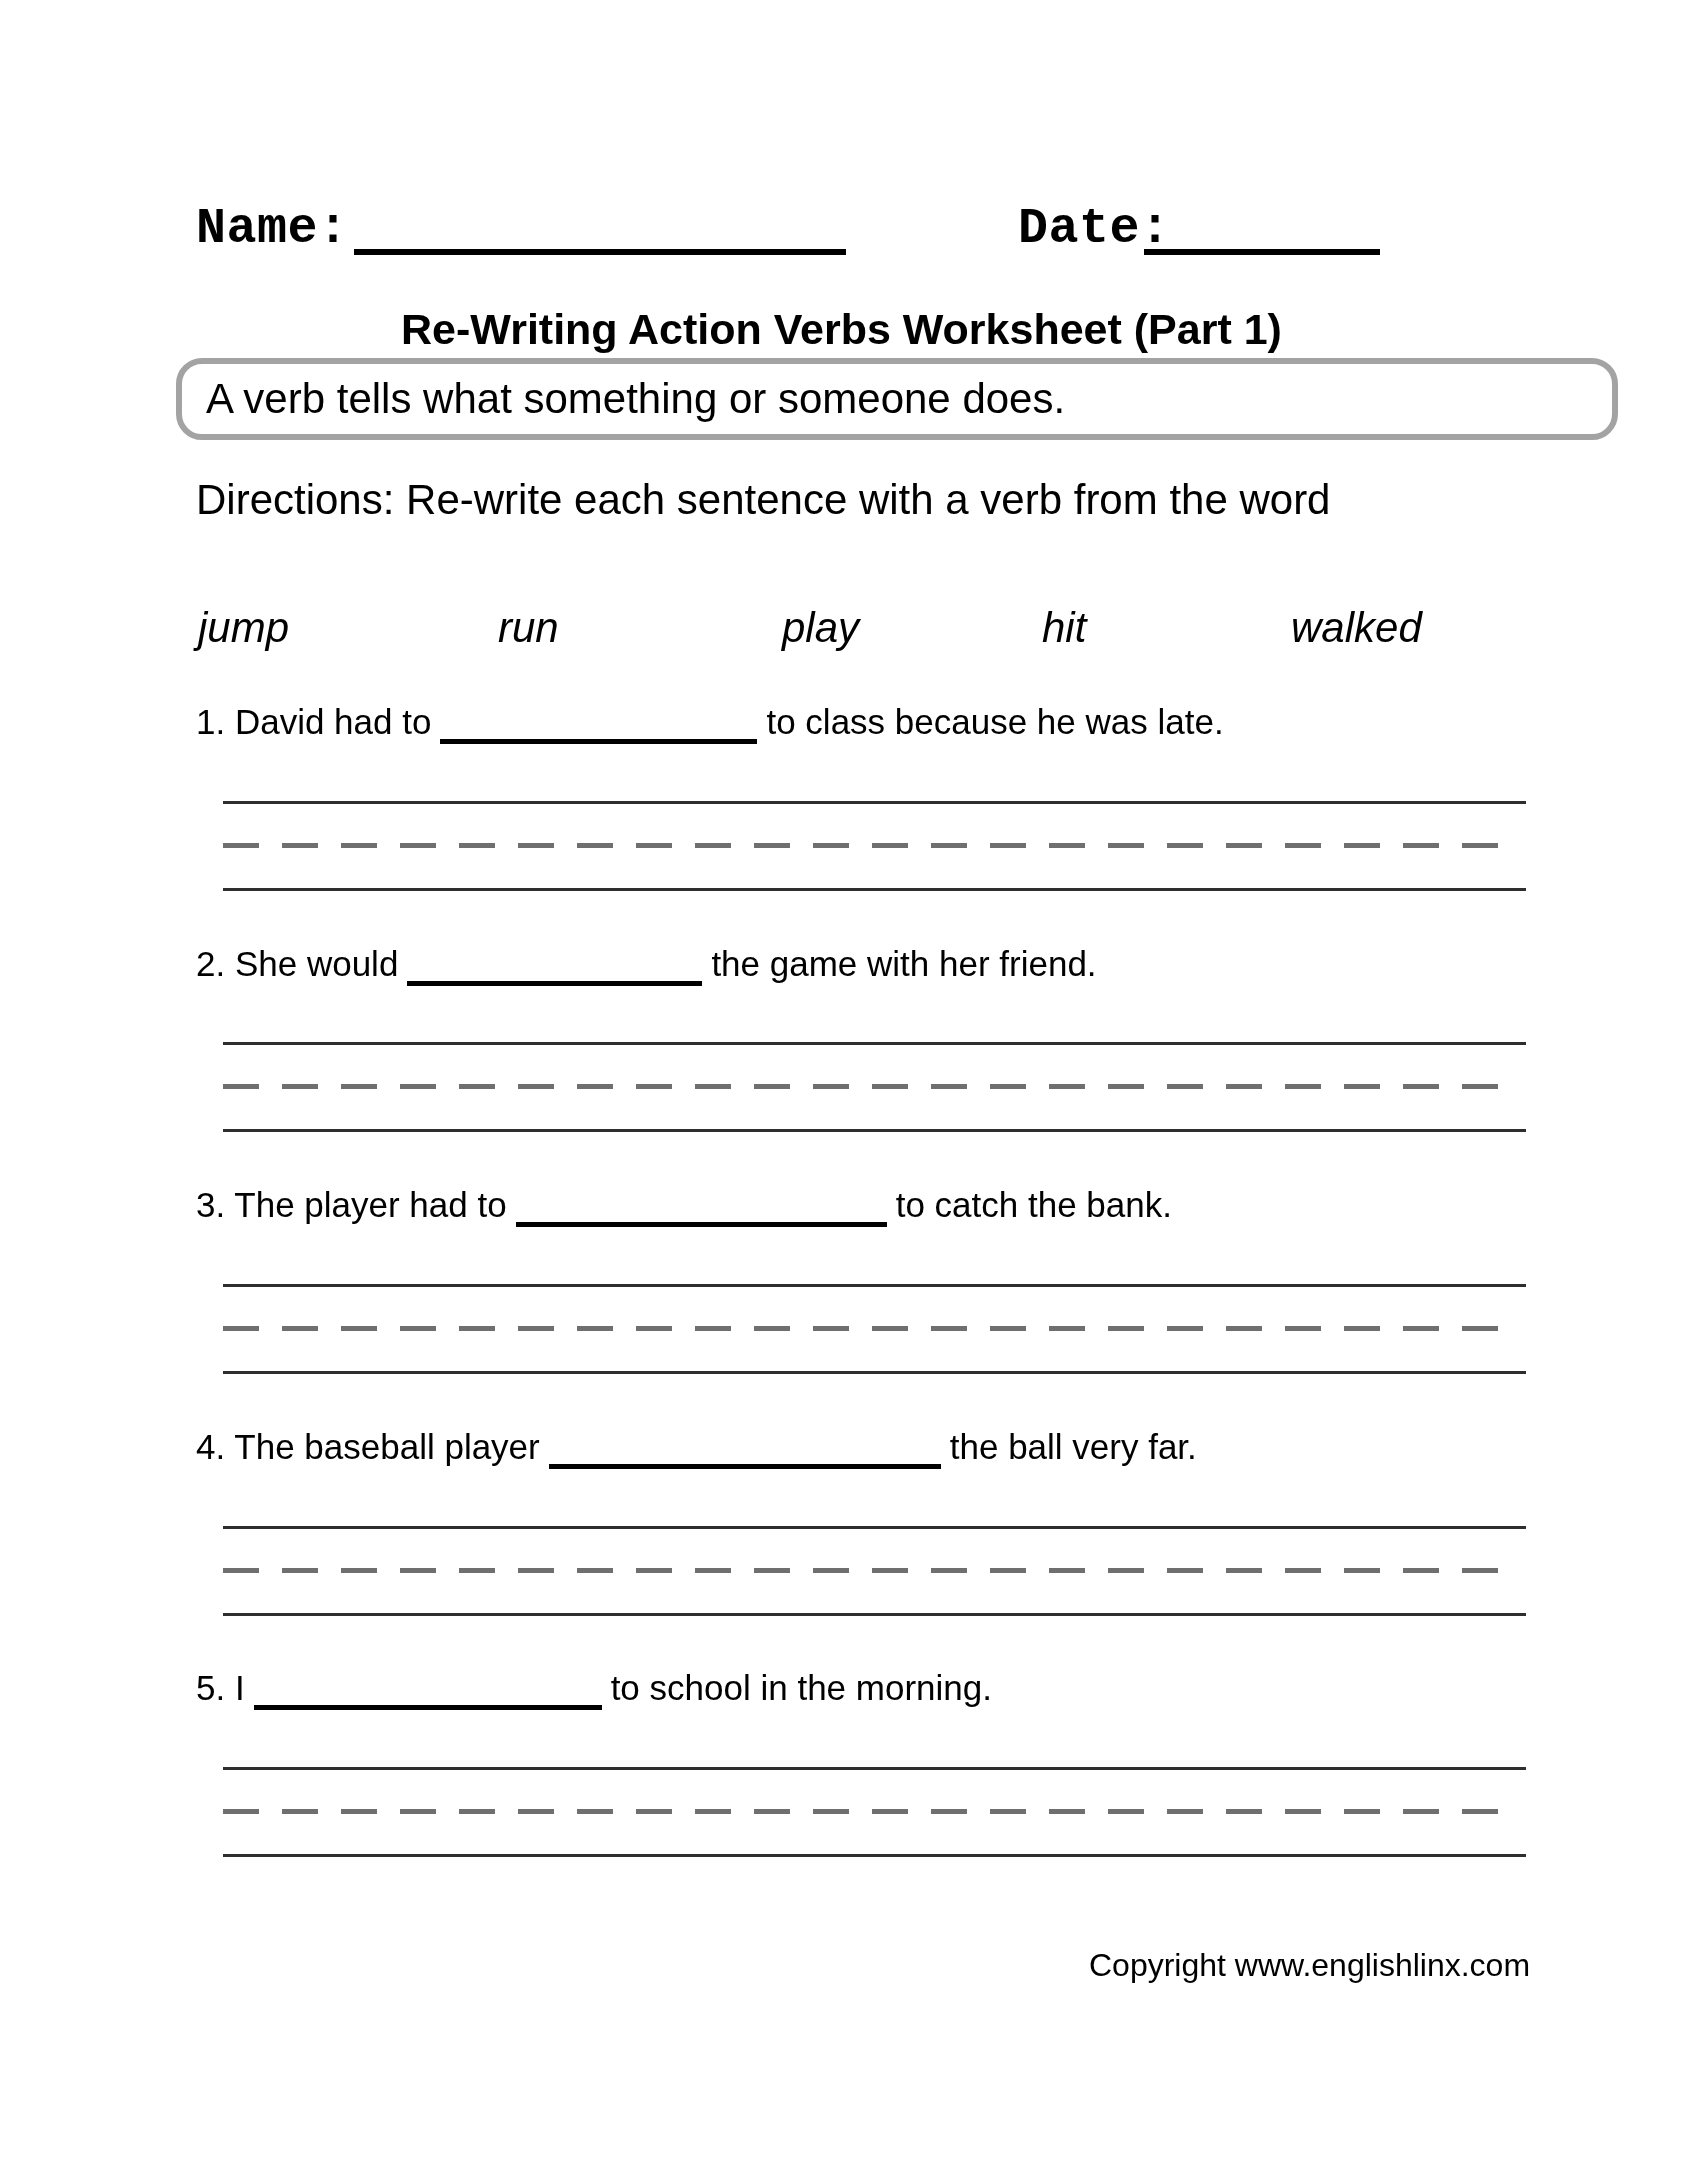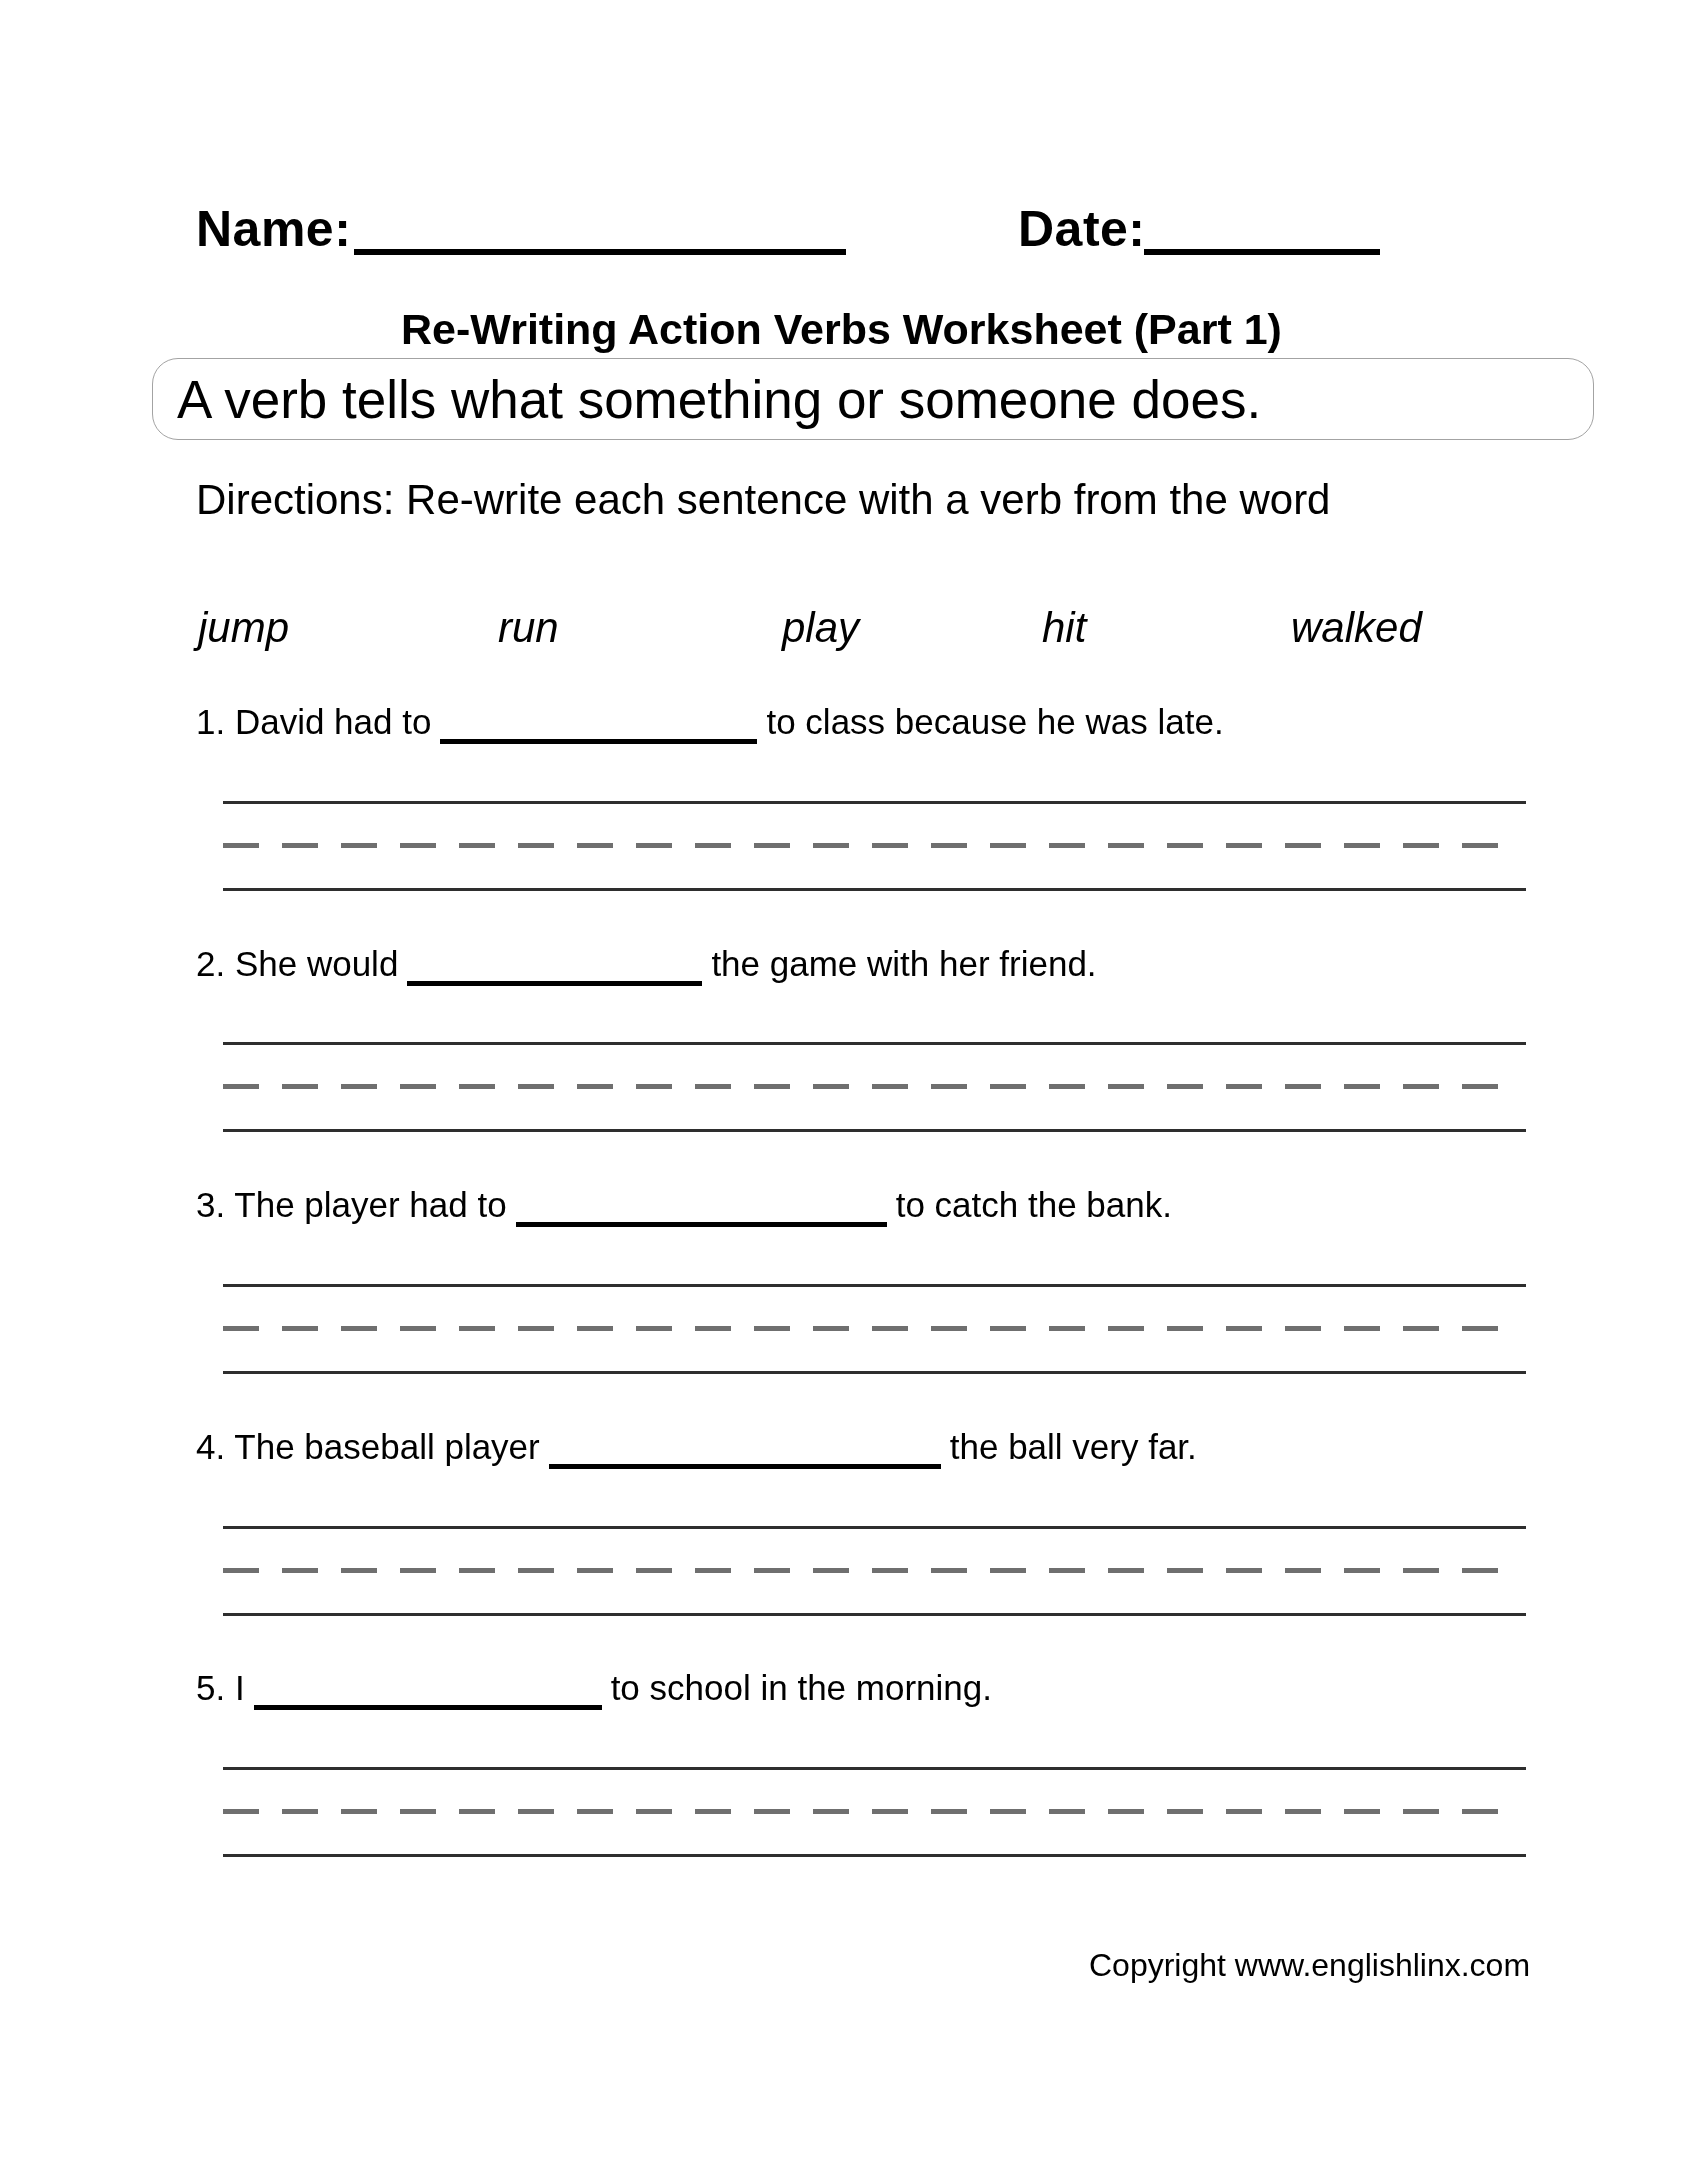--- a/index.html
+++ b/index.html
@@ -8,45 +8,45 @@
     position:relative;
     width:1683px; height:2178px;
     font-family:"Liberation Sans", sans-serif;
     color:#000;
     overflow:hidden;
   }
   .abs { position:absolute; }
 
   
   .hdr-label {
-    font-family:Liberation Sans, sans-serif;
+    font-family:Liberation Mono, monospace;
     font-weight:bold;
     font-size:50px;
     letter-spacing:0.5px;
   }
   .fill-line { border-bottom:6px solid #000; height:44px; }
   #name-label { left:196px; top:200px; }
   #name-line  { left:354px; top:211px; width:492px; }
   #date-label { left:1018px; top:200px; }
   #date-line  { left:1144px; top:211px; width:236px; }
 
   
   .title {
     left:99px; top:305px; width:1485px;
     text-align:center;
     font-size:43px; font-weight:bold;
   }
 
   
   .def-box {
-    left:152px; top:358px; width:1442px; height:82px;
-    border:1px solid #a3a3a3; border-radius:26px;
+    left:176px; top:358px; width:1442px; height:82px;
+    border:6px solid #a3a3a3; border-radius:26px;
     display:flex; align-items:center;
     padding-left:24px;
-    font-size:53px;
+    font-size:42px;
   }
 
   
   .directions {
     left:196px; top:463px;
     font-size:42px; line-height:73px;
   }
 
   
   .wb-item { top:604px; font-style:italic; font-size:42px; }

